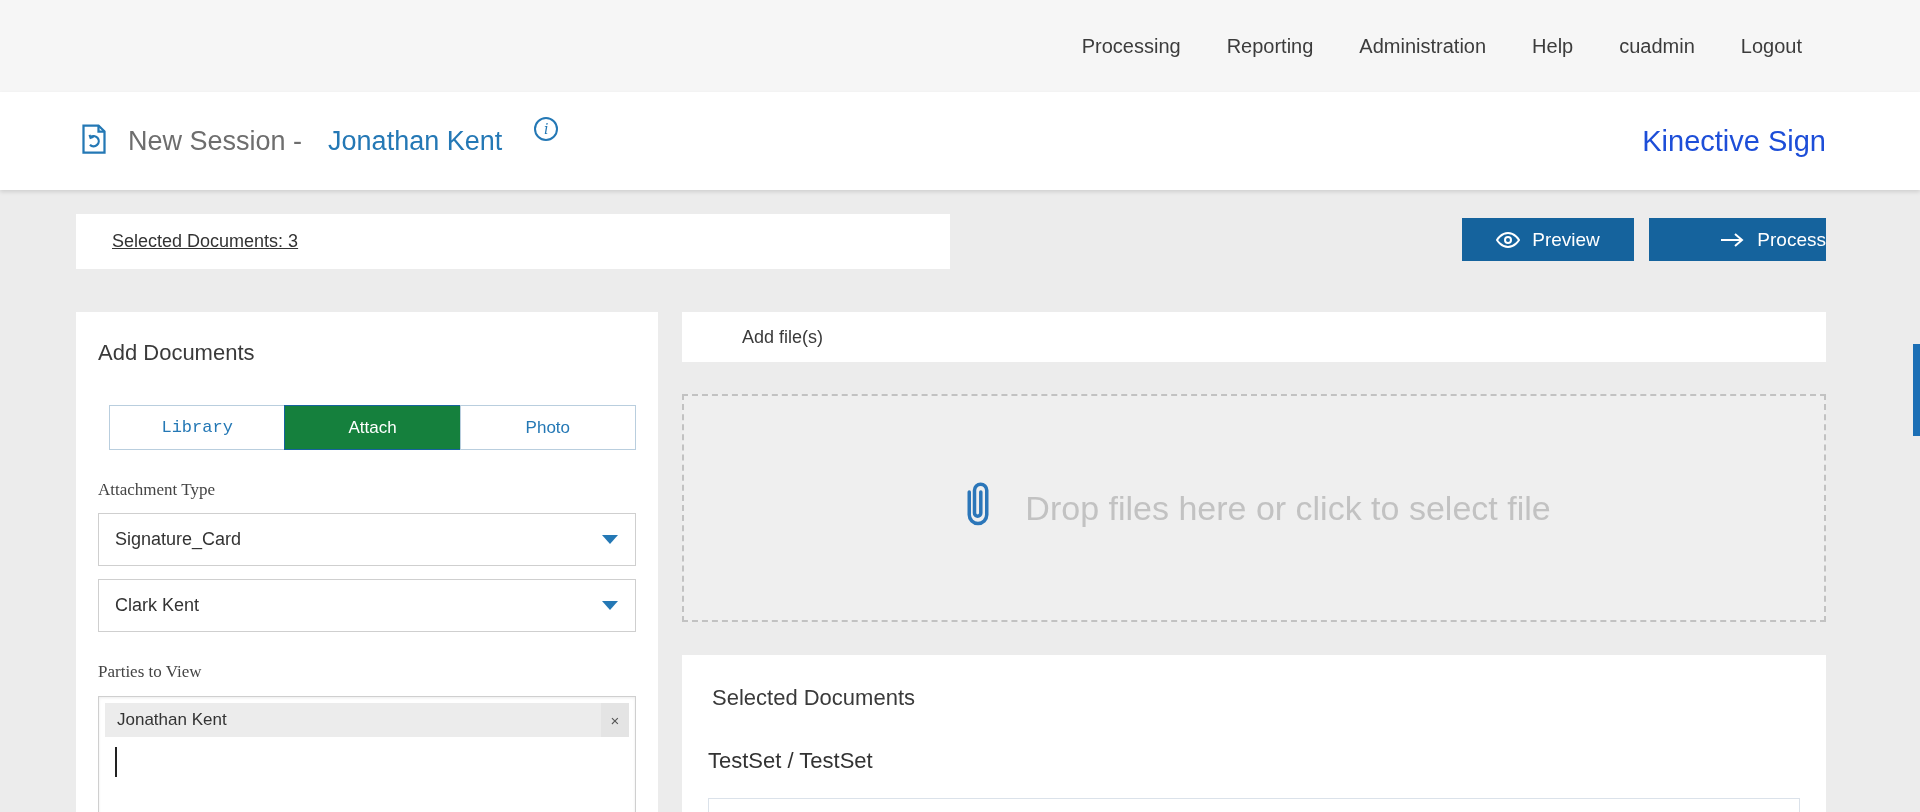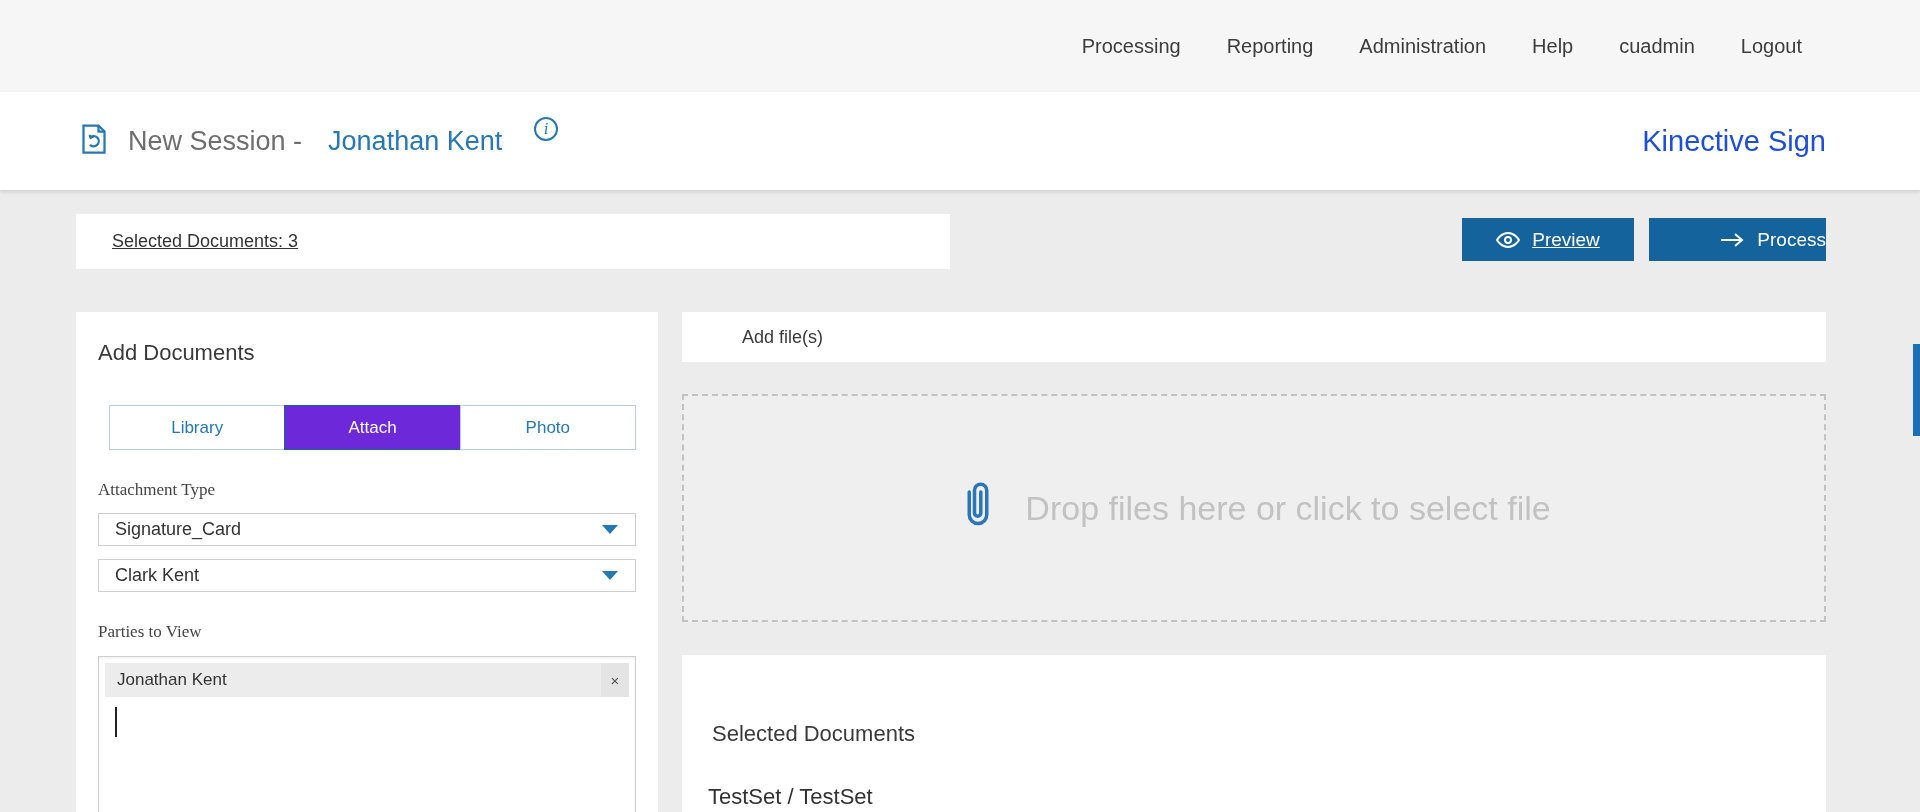--- a/index.html
+++ b/index.html
@@ -37,39 +37,39 @@
     position:absolute; left:76px; top:214px; width:874px; height:55px;
     background:#fff; display:flex; align-items:center; padding-left:36px;
     font-size:18px; color:#333;text-decoration:underline;
   }
   .btn {
     position:absolute; top:218px; height:43px; background:#15639d; color:#fff;
     display:flex; align-items:center; justify-content:center; gap:12px;
     font-size:19px; cursor:pointer; border:none;
   }
   .btn svg { display:block; }
-  #preview-btn { left:1462px; width:172px;text-decoration:underline; }
+  #preview-btn { left:1462px; width:172px; }
   #process-btn { left:1649px; width:177px;justify-content:flex-end; }
   
   .left-panel {
     position:absolute; left:76px; top:312px; width:582px; height:700px;
     background:#fff; padding:0 22px;
   }
   .panel-title { font-size:22px; color:#3a3a3a; font-weight:normal; padding-top:28px; margin-left:0; }
   .tabs { display:flex; margin-top:39px; }
   .tab {
     flex:1; height:45px; display:flex; align-items:center; justify-content:center;
     font-size:17px; color:#2478b5; background:#fff; border:1px solid #b9cede;
     cursor:pointer; margin-left:-1px;
   }
-  .tab:first-child { margin-left:11px; }
-  .tab.active { background:#6d28d9; color:#fff; border-color:#15639d;text-align:right; }
+  .tab:first-child { margin-left:11px;font-family:Liberation Mono, monospace; }
+  .tab.active { background:#15803d; color:#fff; border-color:#15639d;text-align:right; }
   .field-label { margin-top:30px; font-size:17px; color:#444;font-family:Liberation Serif, serif; }
   .select {
-    margin-top:13px; height:33px; border:1px solid #cfcfcf; background:#fff;
+    margin-top:13px; height:53px; border:1px solid #cfcfcf; background:#fff;
     display:flex; align-items:center; padding:0 16px; font-size:18px; color:#333;
     cursor:pointer;
   }
   .select .chev { margin-left:auto; }
   .parties-box {
     margin-top:14px; border:1px solid #cfcfcf; background:#fff; height:230px;
     padding:6px; box-shadow:inset 0 1px 3px rgba(0,0,0,.08);
   }
   .party-tag {
     height:34px; background:#ececec; display:flex; align-items:center;
@@ -90,21 +90,21 @@
   .dropzone {
     position:absolute; left:682px; top:394px; width:1144px; height:228px;
     border:2px dashed #c2c2c2; background:#efefef;
     display:flex; align-items:center; justify-content:center; gap:26px; cursor:pointer;
   }
   .dropzone-text { font-size:34px; color:#c2c2c2; }
   .selected-panel {
     position:absolute; left:682px; top:655px; width:1144px; height:300px;
     background:#fff; padding:0 26px;
   }
-  .selected-title { font-size:22px; color:#3a3a3a; font-weight:normal; padding-top:30px; margin-left:4px;margin-top:36px; }
+  .selected-title { font-size:22px; color:#3a3a3a; font-weight:normal; padding-top:30px; margin-left:4px; }
   .group-label { margin-top:37px; font-size:22px; color:#333; }
   .doc-row {
     margin-top:24px; border:1px solid #dbe2ea; height:64px;
     display:flex; align-items:center; padding:0 56px 0 24px; gap:0;
   }
   .row-icons { margin-left:auto; display:flex; gap:58px; }
   .icon-btn { background:none; border:none; cursor:pointer; padding:0; display:flex; }
   
   .scroll-thumb { position:absolute; right:0; top:344px; width:7px; height:92px; background:#1b6fb5; }
 </style>

